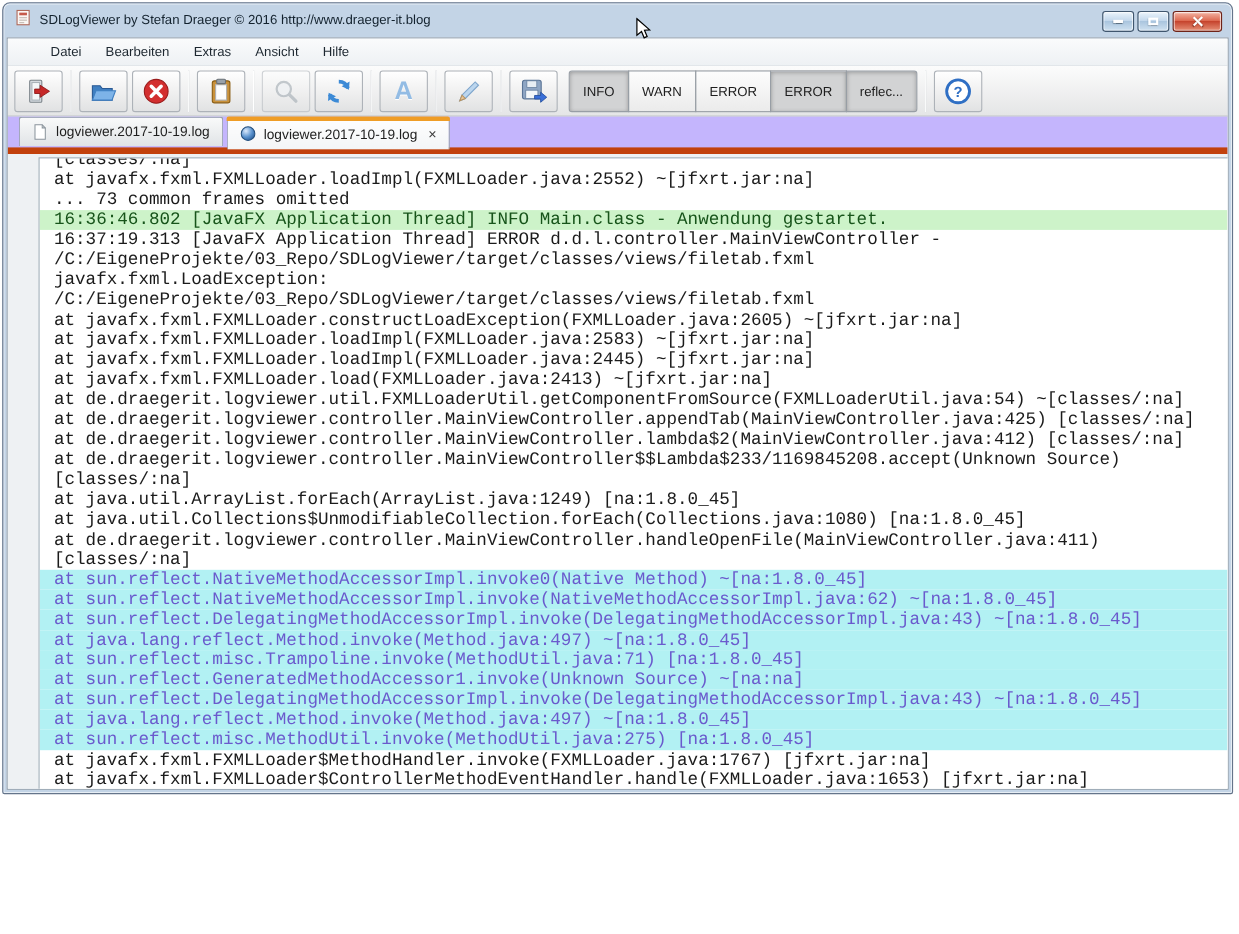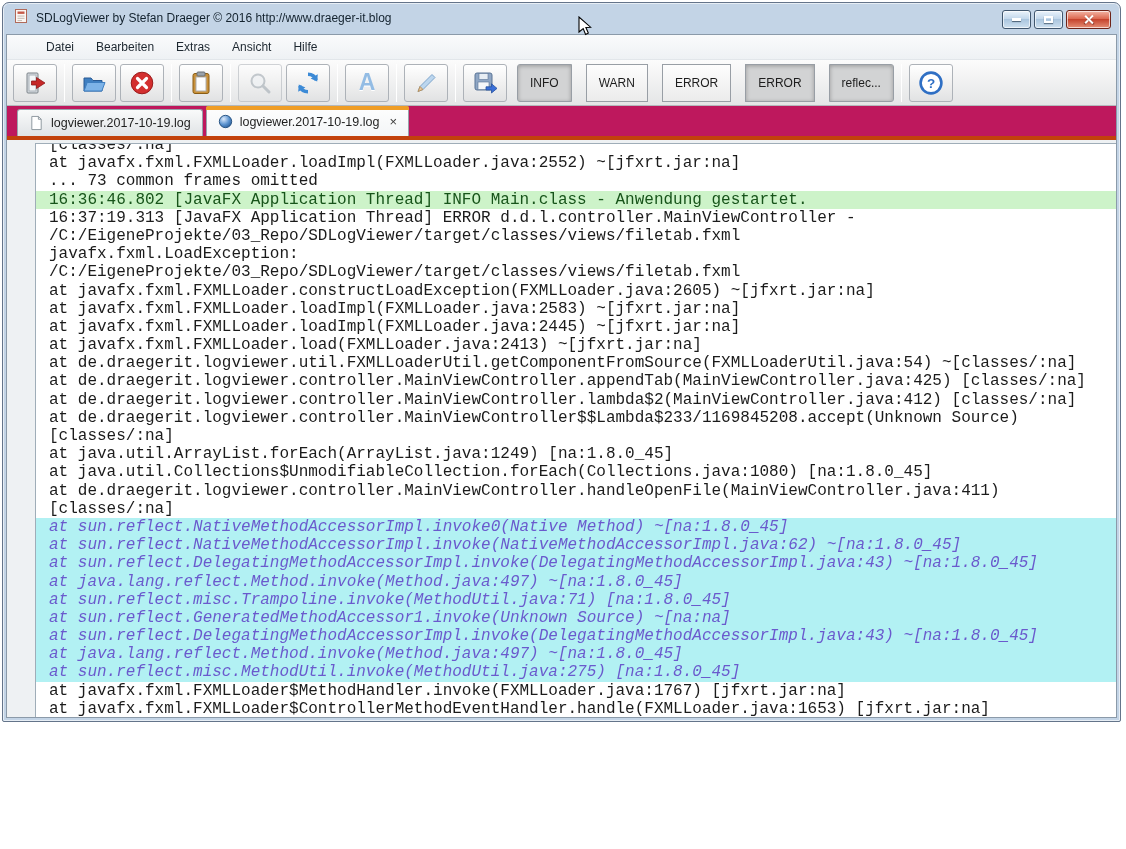--- a/index.html
+++ b/index.html
@@ -36,46 +36,46 @@
 
   .toolbar{height:46px;flex:0 0 46px;background:linear-gradient(#fcfcfc,#e4e5e6);
     border-bottom:1px solid #b4b8bc;display:flex;align-items:center;padding:0 6px;gap:4px;}
   .tb-btn{width:44px;height:38px;border:1px solid #adb2b8;border-radius:3px;flex:0 0 auto;
     background:linear-gradient(#ffffff,#efefef 55%,#e1e2e3);box-shadow:inset 0 1px 0 rgba(255,255,255,.9);
     display:flex;align-items:center;justify-content:center;}
   .tb-btn.disabled{opacity:.55;}
   .tb-btn svg{display:block;}
   .tb-sep{width:1px;height:38px;background:#bcc1c6;border-right:1px solid #ffffff;margin:0 3px;flex:0 0 auto;}
   .glyph-a{font-size:23px;font-weight:bold;color:#93bce4;text-shadow:0 1px 0 #fff;font-family:"Liberation Sans",sans-serif;}
-  .filters{display:flex;margin-left:6px;gap:15px;}
+  .filters{display:flex;margin-left:6px;}
   .filter-btn{height:38px;padding:0 12px;display:flex;align-items:center;border:1px solid #989ea5;margin-left:-1px;
     background:linear-gradient(#fdfdfd,#ebebeb);font-size:12px;color:#1d1d1d;}
   .filter-btn:first-child{border-radius:3px 0 0 3px;margin-left:0;}
   .filter-btn:last-child{border-radius:0 3px 3px 0;}
   .filter-btn.pressed{background:#d2d3d4;box-shadow:inset 0 1px 4px rgba(0,0,0,.28);}
 
-  .tabstrip{height:34px;flex:0 0 34px;background:#be185d;border-bottom:4px solid #c2410c;
-    display:flex;align-items:flex-end;padding:0 0 0 10px;gap:3px;}
+  .tabstrip{height:34px;flex:0 0 34px;background:#c4b5fd;border-bottom:6px solid #c2410c;
+    display:flex;align-items:flex-start;padding:0 0 0 10px;gap:3px;}
   .tab{height:27px;display:flex;align-items:center;gap:7px;padding:0 11px;position:relative;
     border:1px solid #99a3ac;border-bottom:none;border-radius:3px 3px 0 0;
     background:linear-gradient(#f9fafa,#e0e3e6);font-size:12.5px;color:#1e1e1e;}
   .tab.active{height:30px;background:linear-gradient(#fefefe,#f3f5f7);}
   .tab.active::before{content:"";position:absolute;top:-1px;left:-1px;right:-1px;height:4px;
     background:var(--accent_orange,#ef9d26);border-radius:2px 2px 0 0;}
   .tab-ico svg{display:block;}
   .tab .close{margin-left:3px;color:#3c3c3c;font-size:13px;line-height:1;}
 
   .content{flex:0 0 598px;background:#eef1f3;padding:3px 6px 2px 6px;}
   .textarea{position:relative;width:100%;height:100%;background:#fff;border:1px solid #9fadb8;overflow:hidden;margin-left:22px;}
   .log-scroll{position:absolute;left:0;top:0;right:15px;bottom:15px;overflow:hidden;}
   .log-lines{margin-top:-8px;font-family:"Liberation Mono","DejaVu Sans Mono",monospace;
     font-size:16px;line-height:18.2px;white-space:pre;color:#1b1b1b;}
   .log-line{height:18.2px;padding-left:13px;}
   .hl-green{background:var(--highlight_green,#cdf3c9);color:var(--green_text,#17541a);}
-  .hl-cyan{background:var(--highlight_cyan,#b2f1f3);color:var(--cyan_text,#6a5acd);font-style:italic;}
+  .hl-cyan{background:var(--highlight_cyan,#b2f1f3);color:var(--cyan_text,#6a5acd);}
 
   
   .vscroll{position:absolute;top:0;right:0;bottom:15px;width:15px;background:#f3f3f3;border-left:1px solid #dadada;}
   .hscroll{position:absolute;left:0;right:15px;bottom:0;height:15px;background:#f3f3f3;border-top:1px solid #dadada;}
   .sb-corner{position:absolute;right:0;bottom:0;width:15px;height:15px;background:#efefef;}
   .sb-btn{position:absolute;display:flex;align-items:center;justify-content:center;}
   .vscroll .up{top:0;left:0;width:15px;height:14px;}
   .vscroll .down{bottom:0;left:0;width:15px;height:14px;}
   .hscroll .left{left:0;top:0;width:14px;height:15px;}
   .hscroll .right{right:0;top:0;width:14px;height:15px;}

